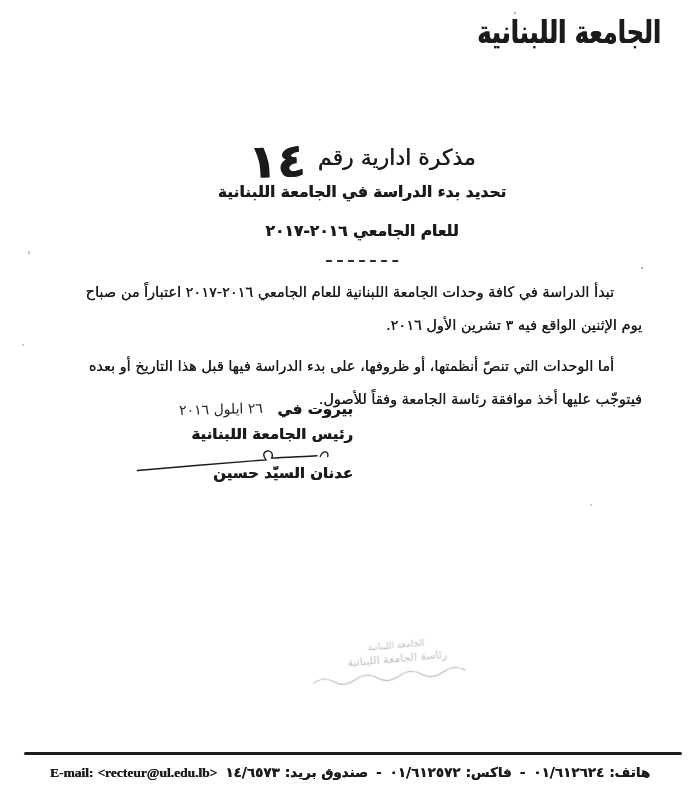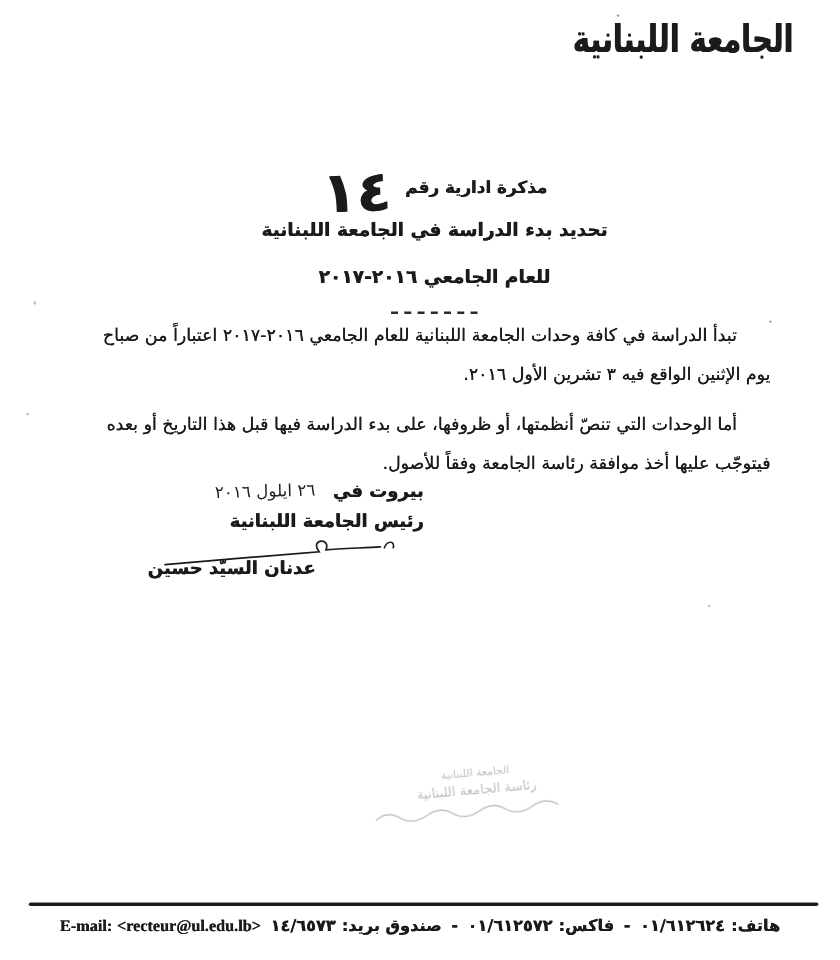--- a/index.html
+++ b/index.html
@@ -13,47 +13,47 @@
   .calligraphy{
     font-size:24px;font-weight:bold;white-space:nowrap;
     transform:scaleY(1.32);transform-origin:center top;
     text-shadow:0.6px 0 currentColor;letter-spacing:0.5px;
   }
   .office{margin-top:14px;font-size:17px;font-weight:bold;text-shadow:0.4px 0 currentColor;}
 
   
   .memo-head{position:absolute;top:132px;left:177px;width:370px;text-align:center;direction:rtl;}
   .memo-number-row{display:flex;direction:rtl;justify-content:center;align-items:center;gap:12px;height:50px;}
-  .memo-prefix{font-size:14px;font-weight:bold;text-shadow:0.4px 0 currentColor;}
+  .memo-prefix{font-size:22px;font-weight:normal;text-shadow:0.4px 0 currentColor;}
   .memo-number{
     font-size:47px;font-weight:bold;line-height:1;letter-spacing:6px;
     transform:translateY(3px) rotate(-2deg);text-shadow:0.8px 0 currentColor;
   }
   .memo-subject{margin-top:1px;font-size:15.5px;font-weight:bold;text-shadow:0.4px 0 currentColor;}
   .memo-year{margin-top:21px;font-size:15.5px;font-weight:bold;text-shadow:0.4px 0 currentColor;}
   .memo-divider{margin-top:7px;font-size:16px;font-weight:bold;color:#2a2a2a;}
 
   
   .body-text{
-    position:absolute;top:264px;right:58px;left:85px;
+    position:absolute;top:276px;right:58px;left:85px;
     direction:rtl;text-align:right;font-size:14.5px;line-height:33px;
   }
   .body-text p{margin:0 0 8px 0;text-indent:28px;text-shadow:0.25px 0 currentColor;}
 
   
   .sig-block{position:absolute;top:400px;left:103px;width:250px;direction:rtl;}
   .sig-place-row{display:flex;direction:rtl;align-items:baseline;gap:14px;justify-content:flex-start;}
   .place-label{font-size:15px;font-weight:bold;text-shadow:0.4px 0 currentColor;}
   .hand-date{
     font-size:14px;letter-spacing:3px;color:#232323;white-space:nowrap;
     transform:rotate(-1.5deg);display:inline-block;
   }
   .sig-title{margin-top:7px;font-size:15px;font-weight:bold;text-shadow:0.4px 0 currentColor;padding-left:6px;text-align:right;}
   .sig-stroke{display:block;margin:2px 0 0 0;width:240px;height:28px;}
-  .sig-name{margin-top:-9px;font-size:15px;font-weight:bold;text-shadow:0.4px 0 currentColor;padding-left:20px;text-align:left;direction:rtl;}
+  .sig-name{margin-top:-9px;font-size:15px;font-weight:bold;text-shadow:0.4px 0 currentColor;padding-left:20px;text-align:right;direction:rtl;}
 
   
   .stamp{
     position:absolute;top:640px;left:295px;width:205px;text-align:center;direction:rtl;
     color:#70707f;opacity:0.45;filter:blur(0.6px);transform:rotate(-5deg);
   }
   .stamp-l1{font-size:9px;white-space:nowrap;}
   .stamp-l2{font-size:11px;white-space:nowrap;margin-top:2px;}
   .stamp-squiggle{display:block;margin:2px auto 0;width:180px;height:16px;}
 

